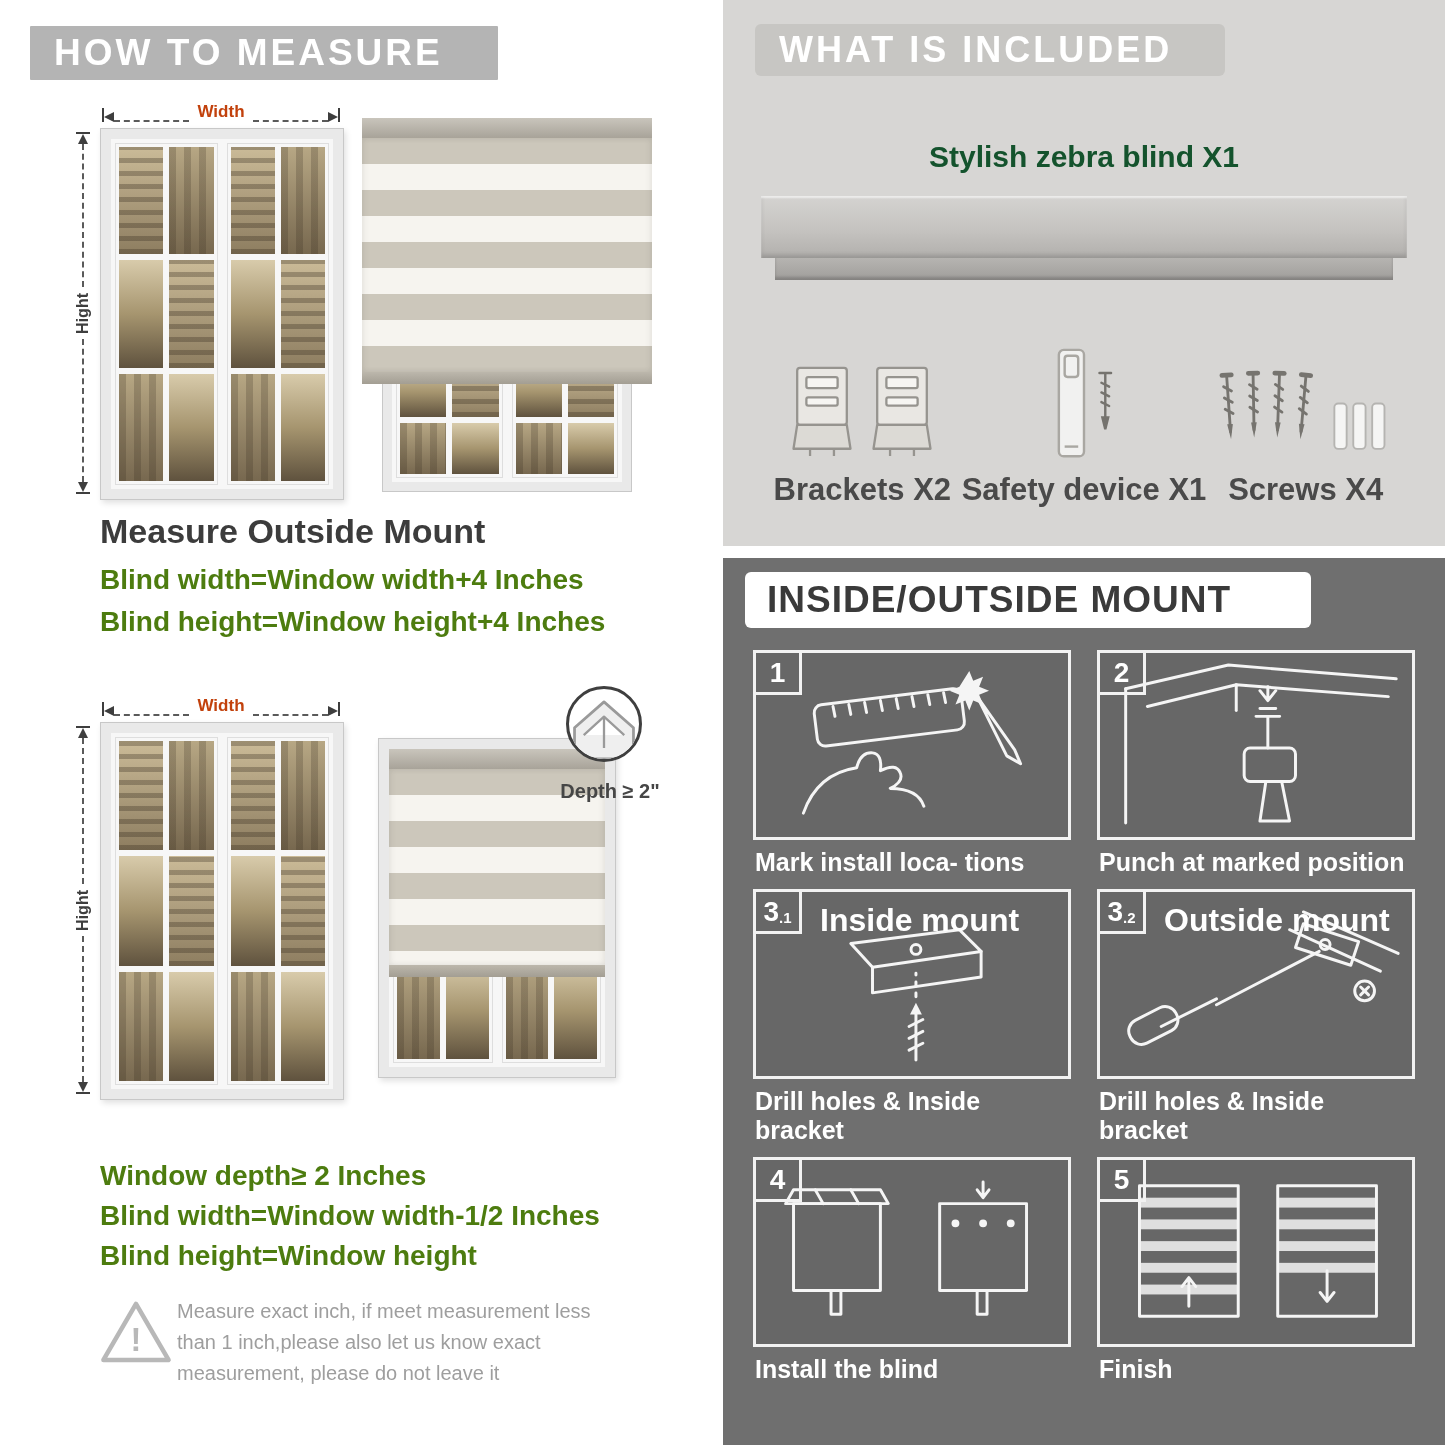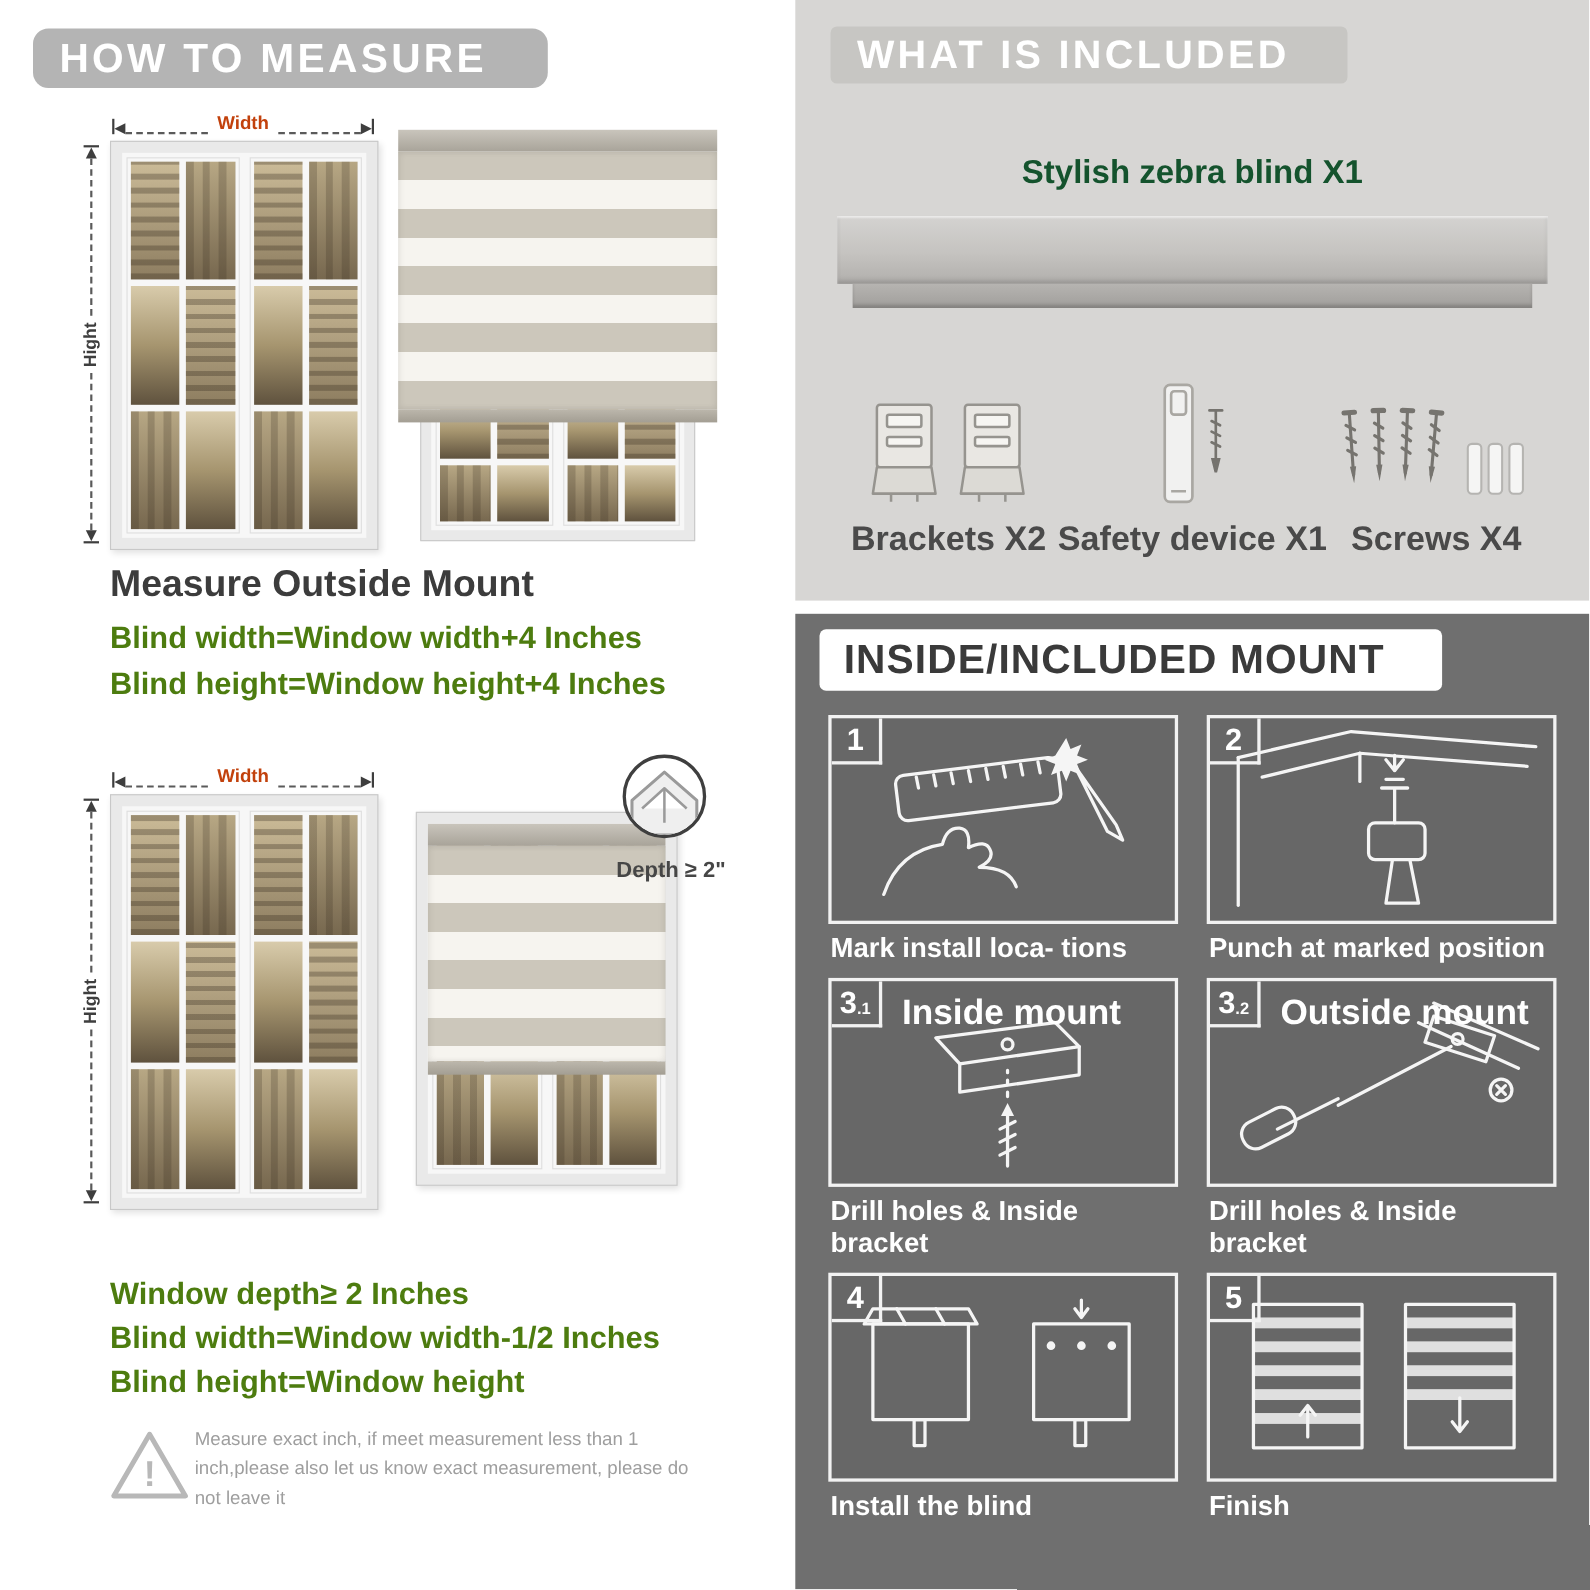--- a/index.html
+++ b/index.html
@@ -1,21 +1,21 @@
 <!DOCTYPE html>
 <html><head>
 <meta charset="utf-8">
 <style>
   *{box-sizing:border-box;margin:0;padding:0}
   body{margin:0;background:#fff;font-family:"Liberation Sans",sans-serif}
   #page{position:relative;width:1445px;height:1445px;background:#fff;overflow:hidden}
 
   
   #how-header{position:absolute;left:30px;top:26px;width:468px;height:54px;background:#b4b4b4;
-    border-radius:14px;display:flex;align-items:center;padding-left:24px;color:#fff;
+    border-radius:1px;display:flex;align-items:center;padding-left:24px;color:#fff;
     font-size:37px;font-weight:bold;letter-spacing:3px}
 
   .win-illus{position:absolute}
   .measure-w{position:absolute;display:flex;align-items:flex-end;color:#c2410c;font-size:17px;font-weight:bold}
   .measure-w .dash{flex:1;border-top:2px dashed #5a5a5a;height:0}
   .measure-w .lbl{padding:0 8px}
   .measure-h{position:absolute;display:flex;flex-direction:column;align-items:center;color:#3e3e3e;font-size:16px;font-weight:bold}
   .measure-h .dashv{flex:1;border-left:2px dashed #5a5a5a;width:0}
   .measure-h .lbl{writing-mode:vertical-rl;transform:rotate(180deg);padding:6px 0}
   .arr{width:0;height:0;display:block}
@@ -66,21 +66,21 @@
   .p-measure{position:absolute;left:100px;font-size:28px;font-weight:bold;color:#4d7c0f}
   #h-outside{top:512px}
   #outside-l1{top:564px}
   #outside-l2{top:606px}
   #h-inside{top:1108px}
   #inside-l1{top:1160px}
   #inside-l2{top:1200px}
   #inside-l3{top:1240px}
 
   #warning{position:absolute;left:98px;top:1296px;width:548px;display:flex;align-items:flex-start}
-  #warning .warn-text{margin-left:3px;width:450px;font-size:17px;color:#9e9e9e;line-height:1.55}
+  #warning .warn-text{margin-left:3px;width:450px;font-size:20px;color:#9e9e9e;line-height:1.55}
 
   
   #included{position:absolute;left:723px;top:0;width:722px;height:546px;background:#d7d6d4}
   #included-banner{position:absolute;left:32px;top:24px;width:470px;height:52px;background:#c7c6c3;
     border-radius:6px;display:flex;align-items:center;padding-left:24px;color:#fff;
     font-size:36px;font-weight:bold;letter-spacing:3px}
   #product-label{position:absolute;left:0;top:140px;width:100%;text-align:center;
     font-size:30px;font-weight:bold;color:#14532d}
   #headrail{position:absolute;left:38px;top:196px;width:646px;height:62px;
     background:linear-gradient(180deg,#d4d3d1 0%,#c5c3c0 55%,#b1afac 100%);
@@ -371,21 +371,21 @@
             </g>
           </svg>
         </div>
         <div class="item-label">Screws X4</div>
       </div>
     </div>
   </div>
 
   <div id="mount">
     <div id="mount-banner">
-      <span>INSIDE/INCLUDED MOUNT</span>
+      <span>INSIDE/OUTSIDE MOUNT</span>
     </div>
 
     <div id="step-grid">
 
       <div class="step">
         <div class="panel">
           <div class="numtab">
               <span>1</span>
             </div>
           <svg class="art" viewBox="0 0 316 186" preserveAspectRatio="xMidYMid meet">

